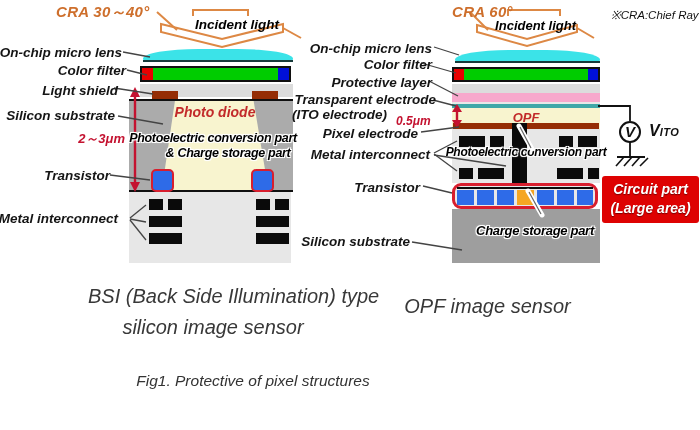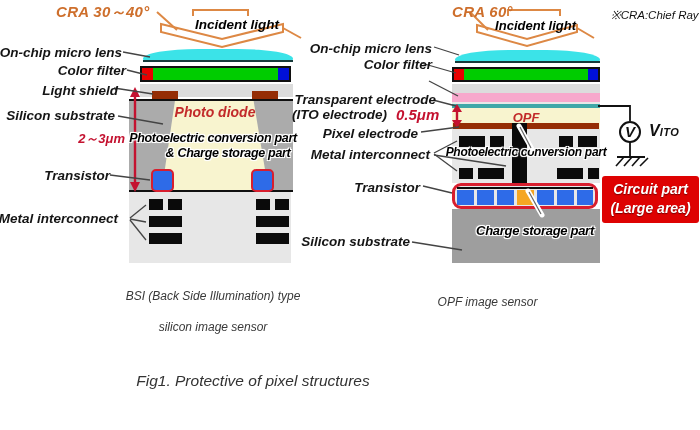--- a/index.html
+++ b/index.html
@@ -8,21 +8,21 @@
   .abs{position:absolute;}
   .lbl{position:absolute;font-weight:bold;font-size:13.5px;color:#151515;white-space:nowrap;z-index:6;}
   .cra{position:absolute;font-weight:bold;font-size:15px;color:#CE6F2C;white-space:nowrap;z-index:6;letter-spacing:.3px;}
   .redtxt{color:#C41230;}
   .incident{position:absolute;font-weight:bold;font-size:13px;color:#000;text-align:right;z-index:6;white-space:nowrap;}
   .region-txt{position:absolute;font-weight:bold;font-size:12.5px;color:#000;white-space:nowrap;z-index:6;
       letter-spacing:-0.3px;text-align:center;
       text-shadow:-1px -1px 0 #fff,1px -1px 0 #fff,-1px 1px 0 #fff,1px 1px 0 #fff,0 0 3px #fff;}
   .layer{position:absolute;z-index:1;}
   .metal{position:absolute;background:#0A0A0A;z-index:2;}
-  .caption{position:absolute;color:#383838;font-size:12px;text-align:center;z-index:6;white-space:nowrap;}
+  .caption{position:absolute;color:#383838;font-size:20px;text-align:center;z-index:6;white-space:nowrap;}
   svg.anno{position:absolute;left:0;top:0;z-index:5;pointer-events:none;}
   .flexfill{display:flex;}
 </style>
 </head>
 <body>
 
 <div id="canvas">
 
   <svg class="anno" width="700" height="430">
 
@@ -168,23 +168,24 @@
   <div class="layer" style="left:497px;top:190px;width:17px;height:15px;background:#2E6BE8;z-index:4;"></div>
   <div class="layer" style="left:517px;top:190px;width:17px;height:15px;background:#F5A623;z-index:4;"></div>
   <div class="layer" style="left:537px;top:190px;width:17px;height:15px;background:#2E6BE8;z-index:4;"></div>
   <div class="layer" style="left:557px;top:190px;width:17px;height:15px;background:#2E6BE8;z-index:4;"></div>
   <div class="layer" style="left:577px;top:190px;width:16px;height:15px;background:#2E6BE8;z-index:4;"></div>
   <div class="layer" style="left:452px;top:209px;width:148px;height:54px;background:#9E9E9E;"></div>
   <div class="region-txt" style="left:452px;top:223px;width:166px;font-size:13px;">Charge storage part</div>
 
   <div class="lbl" style="right:268px;top:41px;">On-chip micro lens</div>
   <div class="lbl" style="right:268px;top:57px;">Color filter</div>
+  <div class="lbl" style="right:268px;top:75px;">Protective layer</div>
   <div class="lbl" style="right:264px;top:92px;">Transparent electrode</div>
   <div class="lbl" style="right:313px;top:107px;">(ITO electrode)</div>
-  <div class="lbl redtxt" style="left:396px;top:106px;font-size:15px;">0.5μm</div>
+  <div class="lbl redtxt" style="left:396px;top:114px;font-size:12px;">0.5μm</div>
   <div class="lbl" style="right:282px;top:126px;">Pixel electrode</div>
   <div class="lbl" style="right:270px;top:147px;">Metal interconnect</div>
   <div class="lbl" style="right:280px;top:180px;">Transistor</div>
   <div class="lbl" style="right:290px;top:234px;">Silicon substrate</div>
 
   <div class="abs" style="left:623px;top:123px;width:14px;text-align:center;font-weight:bold;font-size:15px;color:#111;z-index:6;">V</div>
   <div class="abs" style="left:649px;top:122px;z-index:6;white-space:nowrap;">
     <span style="font-weight:bold;font-size:16px;color:#111;">V</span><span style="font-weight:bold;font-size:11px;color:#111;letter-spacing:.5px;">ITO</span>
   </div>
   <div class="abs" style="left:602px;top:176px;width:97px;height:47px;background:#DE0202;border-radius:3px;z-index:4;text-align:center;padding-top:4px;box-sizing:border-box;">

